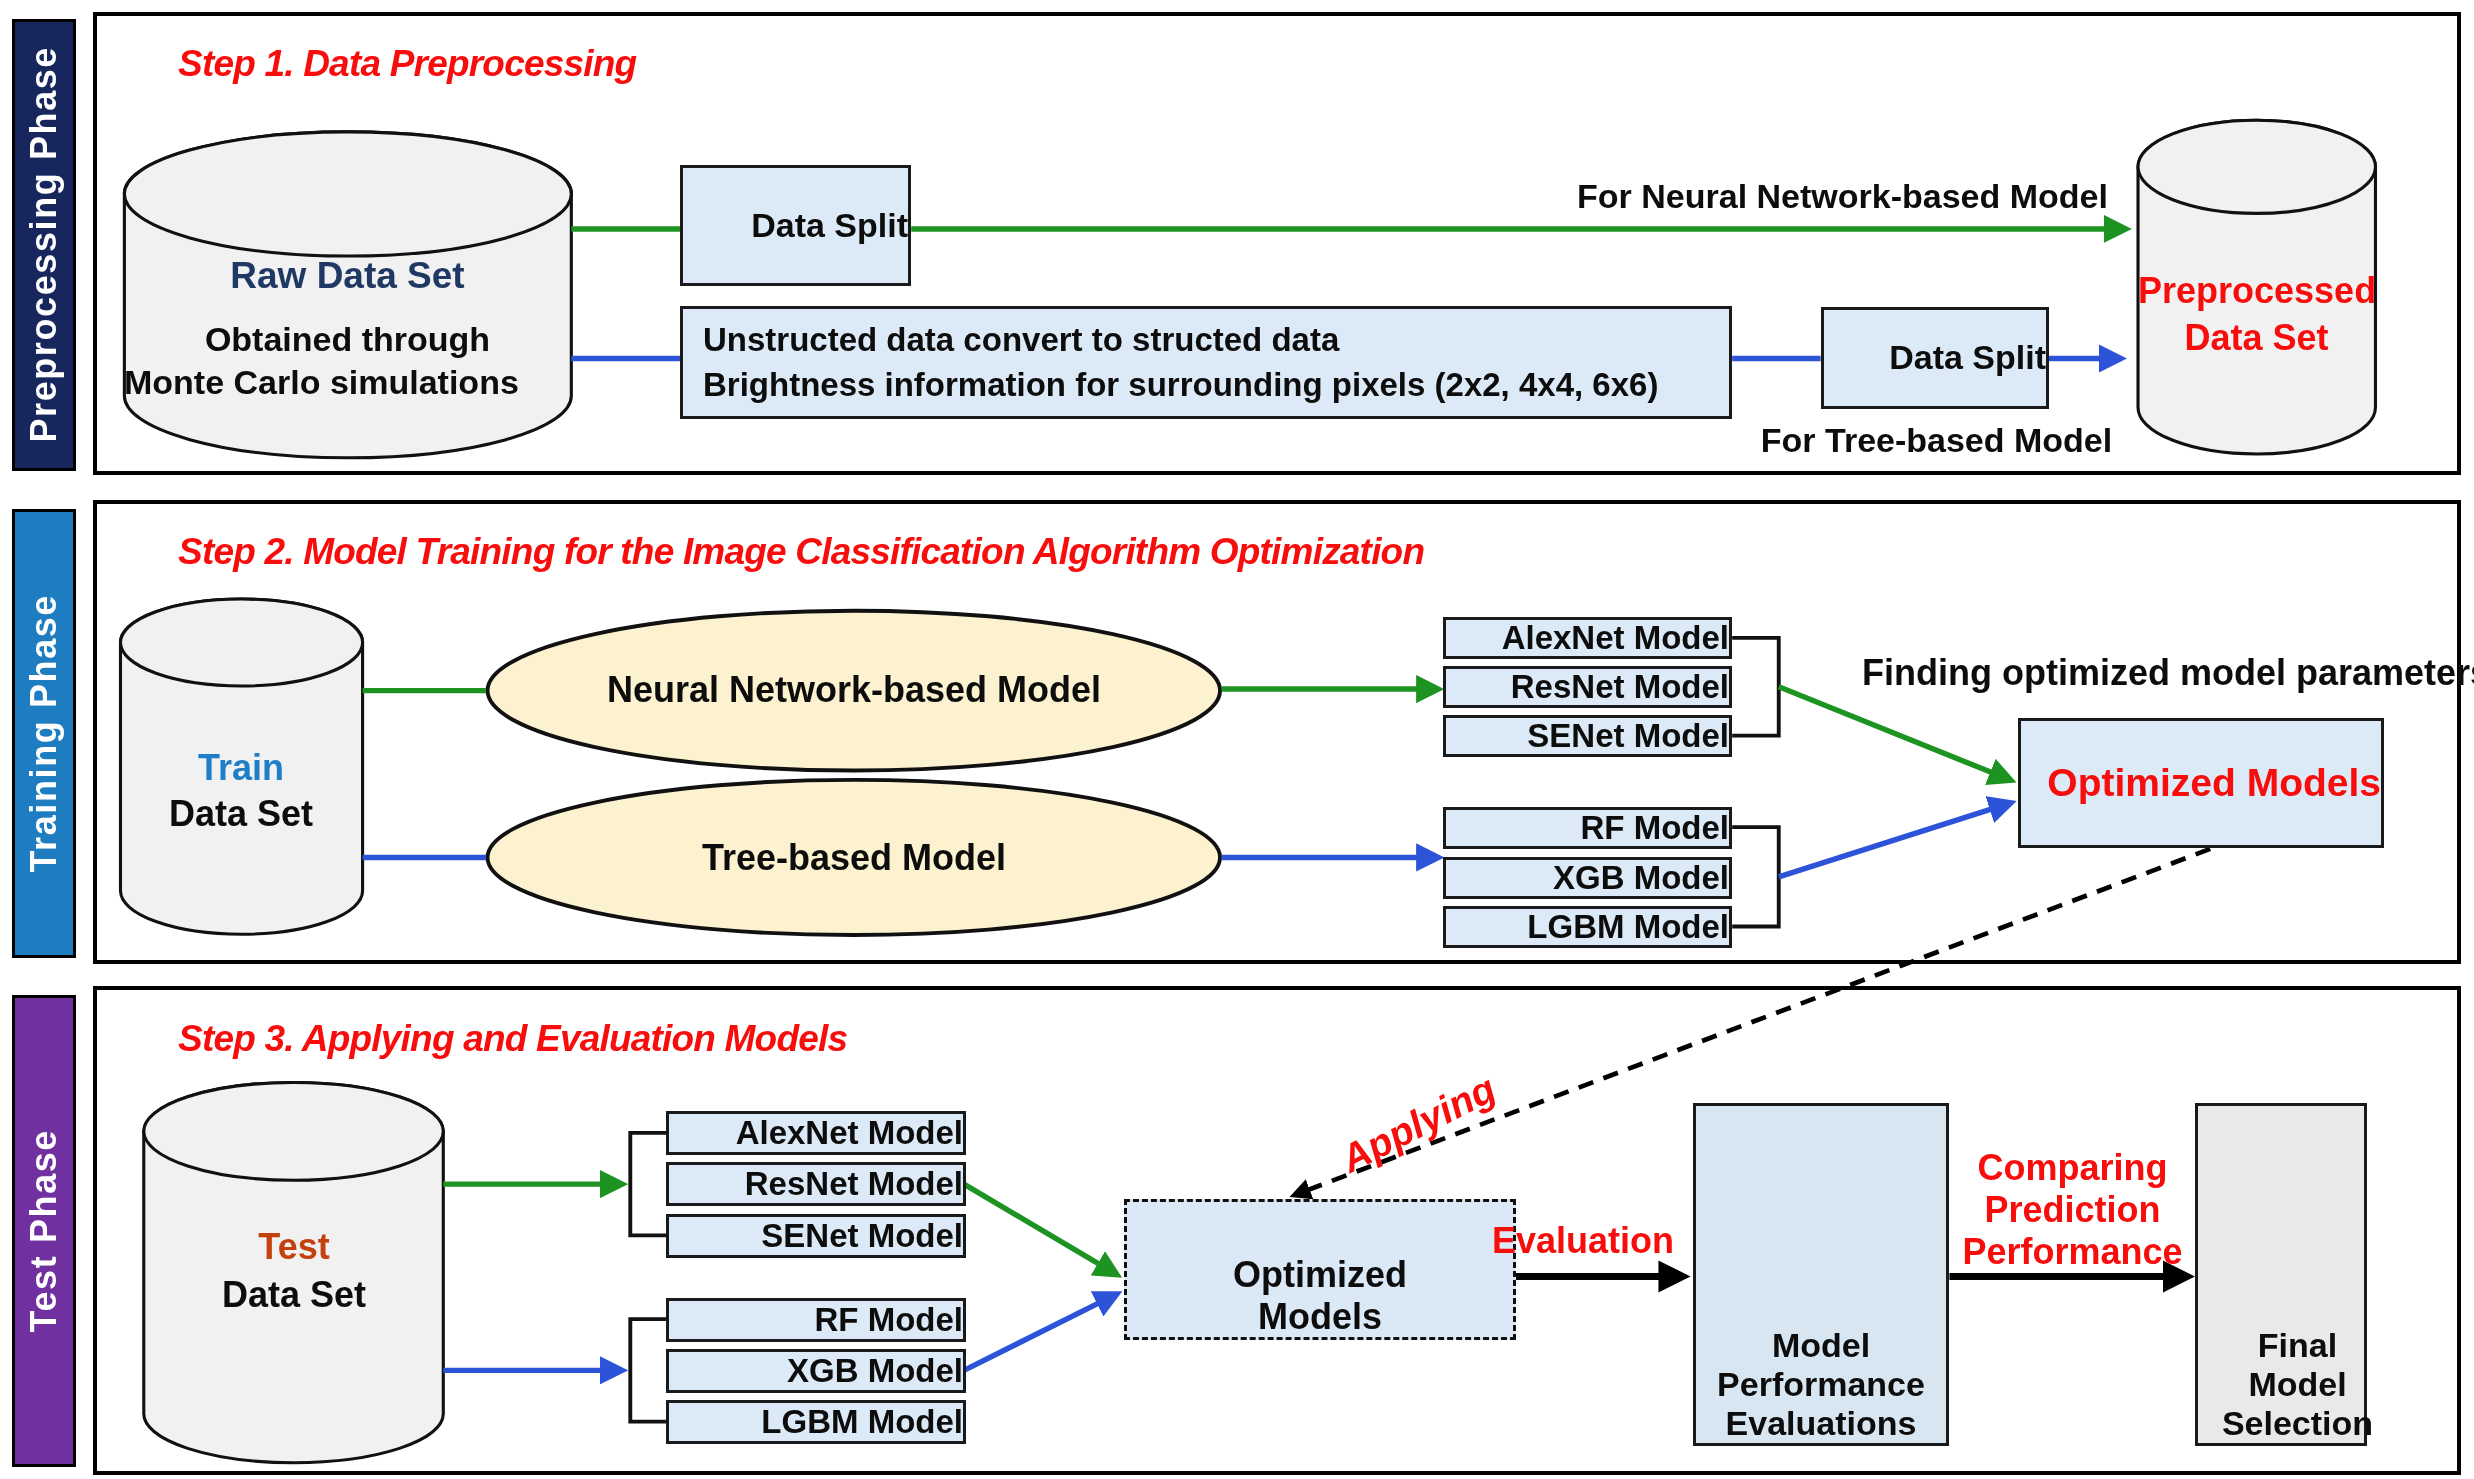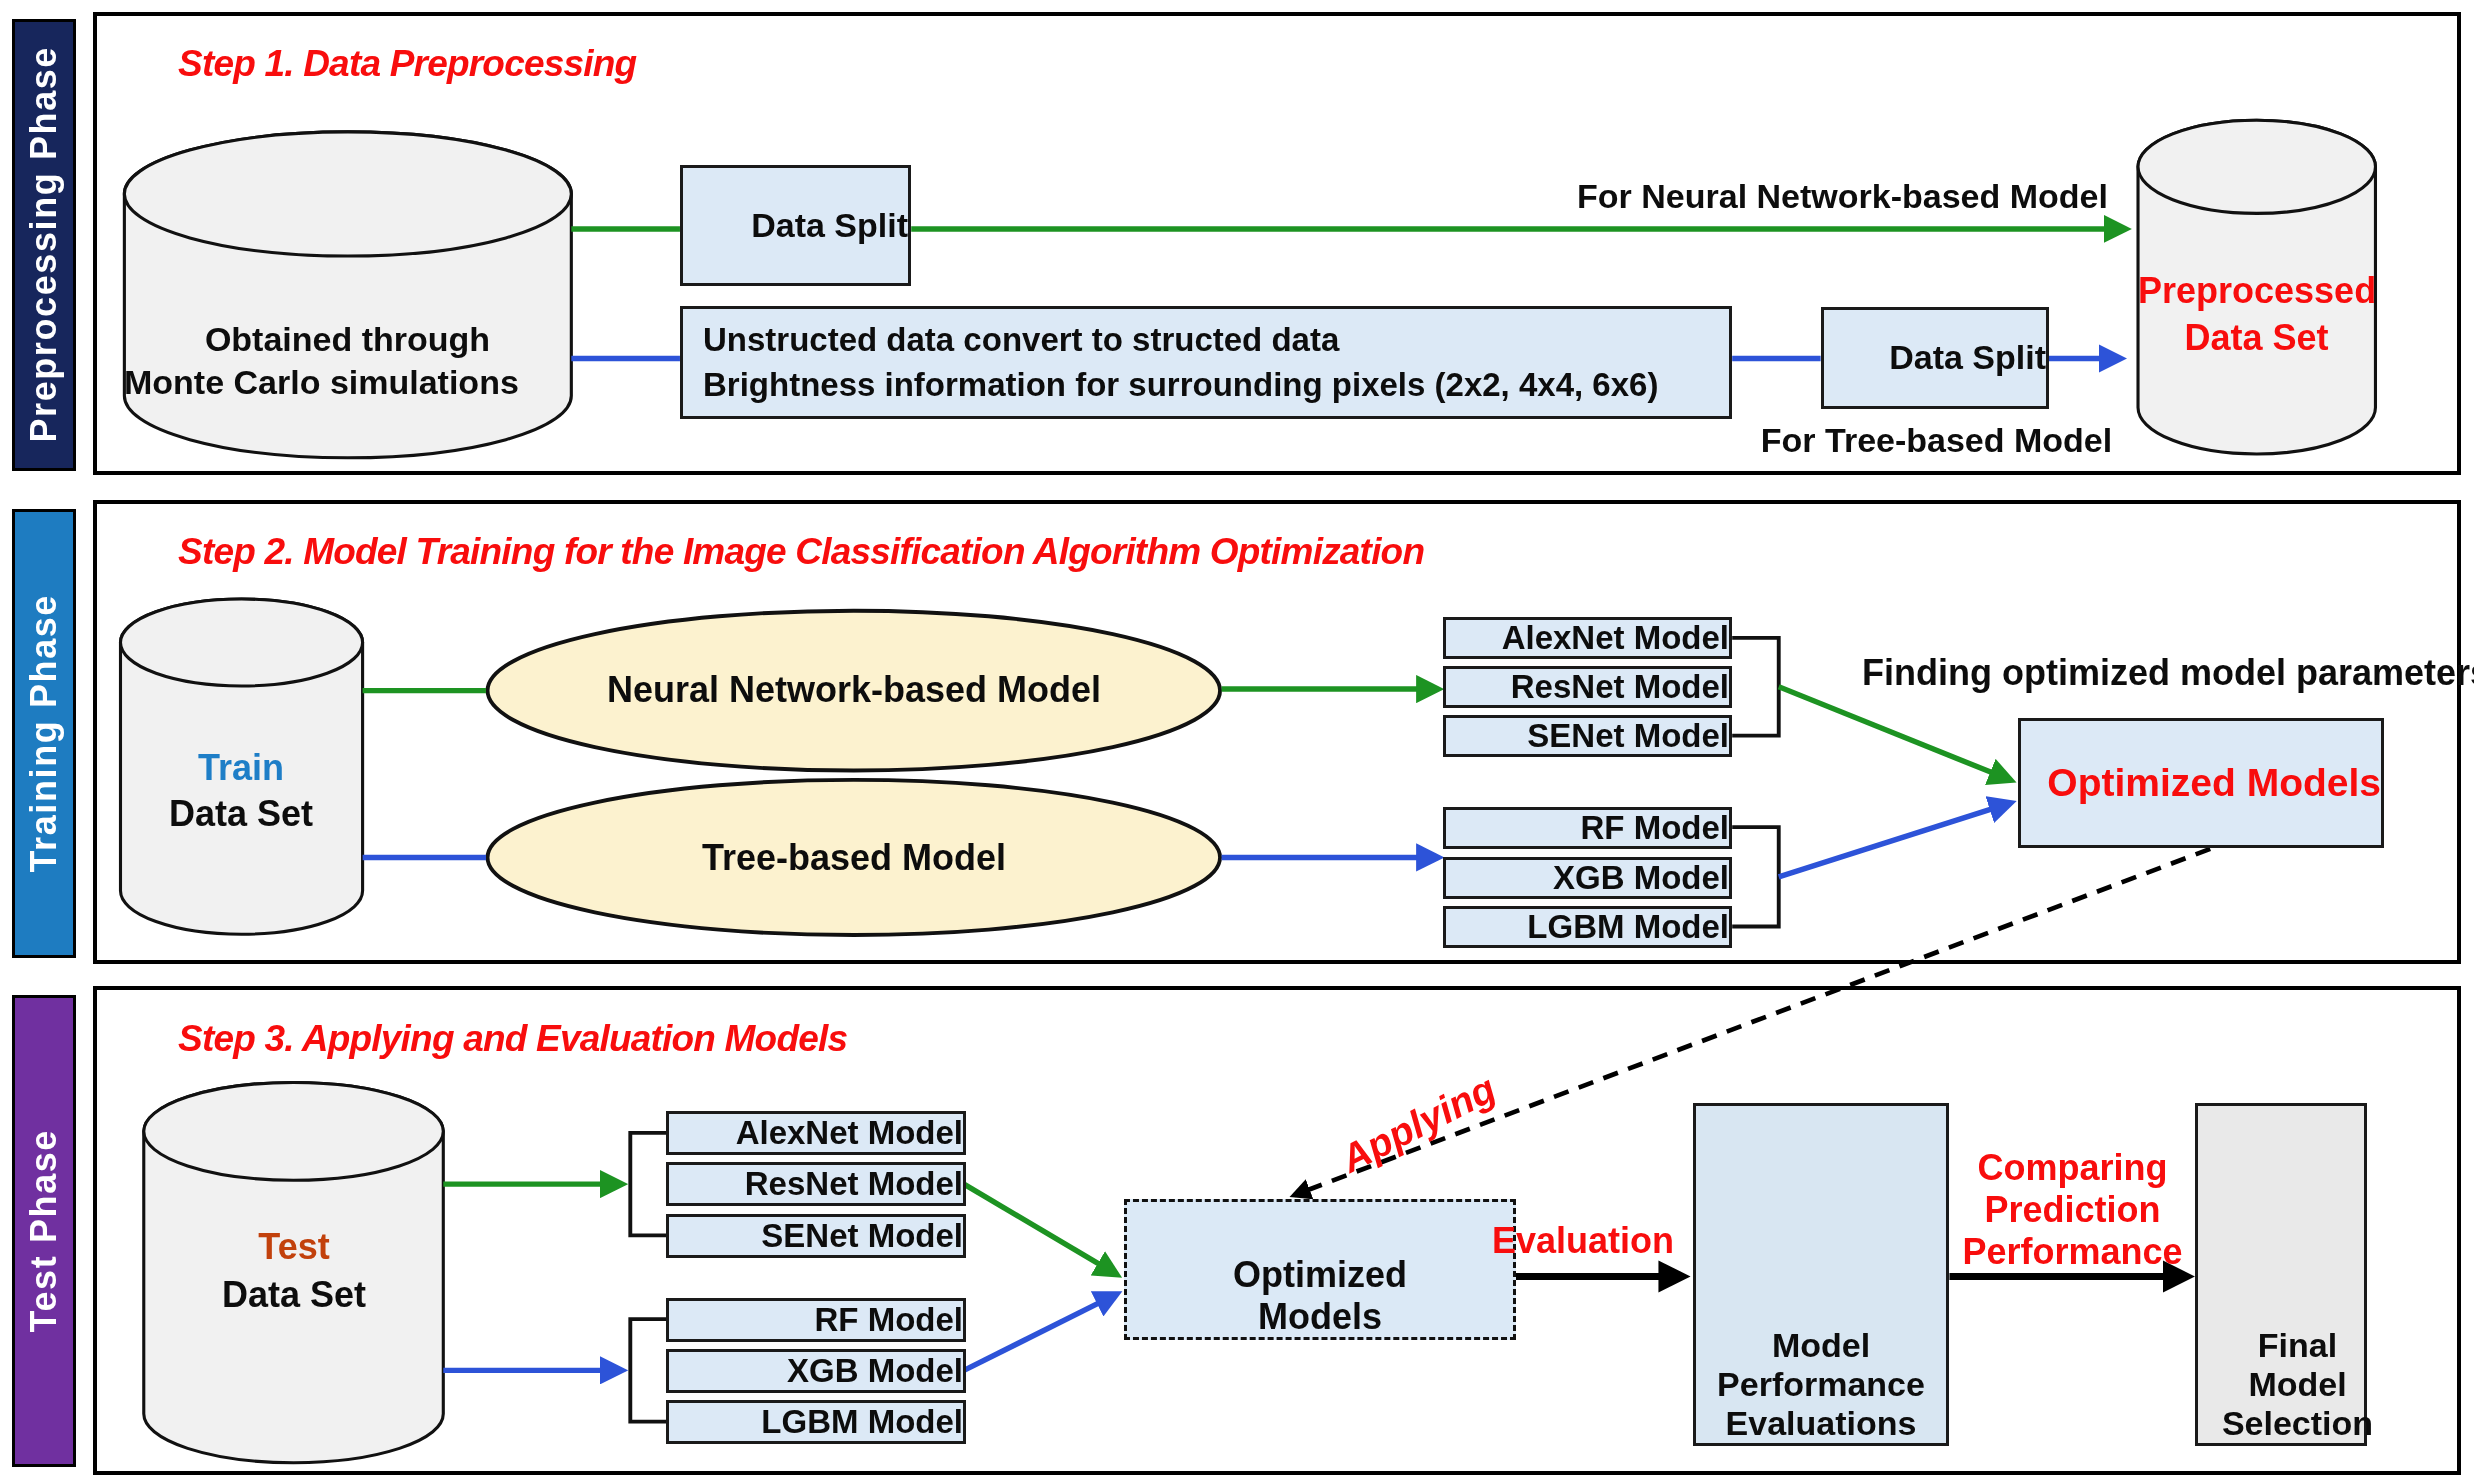--- a/index.html
+++ b/index.html
@@ -137,20 +137,21 @@
     #bg3{top:988px;height:484px;background:#f9edfa;}
   </style>
   <div id="bg1"></div>
   <div id="bg2"></div>
   <div id="bg3"></div>
 
   <div class="step-title" style="left:178px;top:43px;">Step 1. Data Preprocessing</div>
   <div class="step-title" style="left:178px;top:531px;">Step 2. Model Training for the Image Classification Algorithm Optimization</div>
   <div class="step-title" style="left:178px;top:1018px;">Step 3. Applying and Evaluation Models</div>
 
+  <div class="cyl-text" style="left:124px;top:255px;width:447px;font-size:37px;color:#1f3864;">Raw Data Set</div>
   <div class="cyl-text" style="left:124px;top:320px;width:447px;font-size:34px;color:#0d0d0d;">Obtained through</div>
   <div class="cyl-text" style="left:124px;top:363px;width:362px;font-size:34px;color:#0d0d0d;">Monte Carlo simulations</div>
 
   <div class="pbox" style="left:680px;top:165px;width:231px;height:121px;">
     <span>Data Split</span>
   </div>
 
   <div class="pbox leftlines" style="left:680px;top:306px;width:1052px;height:113px;">
     <span>Unstructed data convert to structed data</span>
     <span>Brightness information for surrounding pixels (2x2, 4x4, 6x6)</span>

